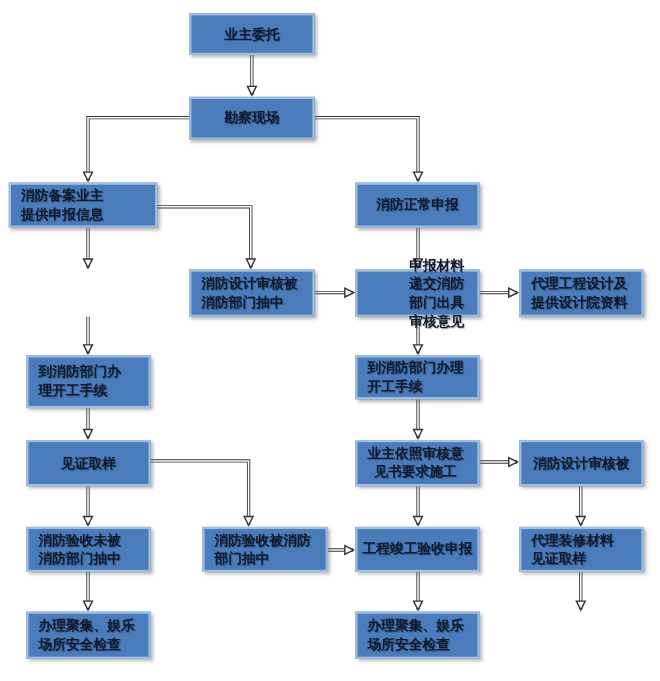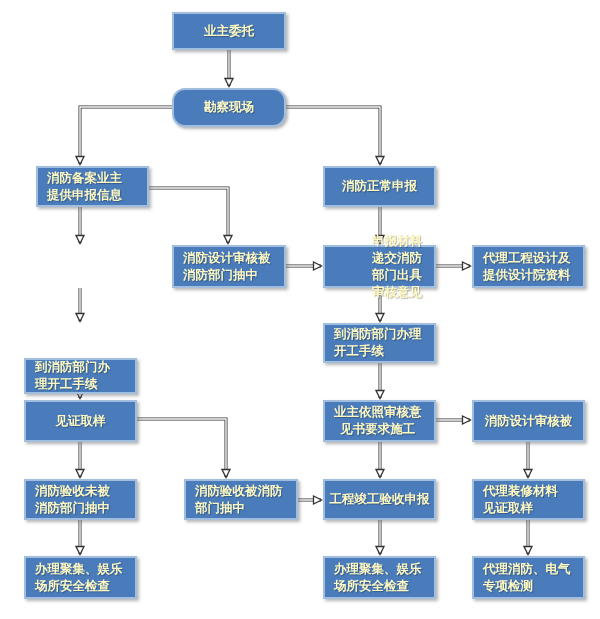--- a/index.html
+++ b/index.html
@@ -7,21 +7,21 @@
     position:relative;width:600px;height:619px;background:#ffffff;
     font-family:"Liberation Sans","DejaVu Sans",sans-serif;overflow:hidden;
   }
   #connector-svg{position:absolute;left:0;top:0;width:600px;height:619px;}
   .edge-outer{fill:none;stroke:#333333;stroke-width:3;}
   .edge-inner{fill:none;stroke:#ffffff;stroke-width:1.4;}
   .node{
     position:absolute;box-sizing:border-box;
     background:#4a7cbb;border:2px solid #a2bedf;
     box-shadow:2px 2px 3px rgba(110,110,110,0.5);
-    color:#fef9c3;font-weight:bold;font-size:12.5px;line-height:17px;
+    color:#0f172a;font-weight:bold;font-size:12.5px;line-height:17px;
     display:flex;align-items:center;justify-content:center;
     text-align:center;white-space:pre-line;
     text-shadow:1px 1px 1px rgba(0,0,0,0.28);
   }
   .node.multiline{justify-content:flex-start;text-align:left;padding-left:9px;}
 </style>
 </head>
 <body>
 
 <div class="canvas">
@@ -71,38 +71,38 @@
       <path d="M286,500 L321,500" class="edge-outer"></path>
       <path d="M286,500 L321,500" class="edge-inner" marker-end="url(#arrowhead)"></path>
       <path d="M380,520 L380,554" class="edge-outer"></path>
       <path d="M380,520 L380,554" class="edge-inner" marker-end="url(#arrowhead)"></path>
       <path d="M528,520 L528,554" class="edge-outer"></path>
       <path d="M528,520 L528,554" class="edge-inner" marker-end="url(#arrowhead)"></path>
     </svg>
 
   <div class="node" style="left:172px;top:12px;width:114px;height:38px;">业主委托</div>
 
-  <div class="node" style="left:172px;top:88px;width:114px;height:39px;border-radius:13px;">勘察现场</div>
+  <div class="node" style="left:172px;top:88px;width:114px;height:39px;">勘察现场</div>
 
-  <div class="node multiline" style="left:36px;top:166px;width:113px;height:41px;">消防备案业主
+  <div class="node multiline" style="left:8px;top:166px;width:135px;height:41px;">消防备案业主
 提供申报信息</div>
 
   <div class="node" style="left:323px;top:166px;width:113px;height:41px;">消防正常申报</div>
 
 
   <div class="node multiline" style="left:172px;top:245px;width:114px;height:43px;">消防设计审核被
 消防部门抽中</div>
 
   <div class="node multiline" style="left:323px;top:245px;width:113px;height:43px;padding-left:47px;">申报材料递交消防
 部门出具审核意见</div>
 
   <div class="node multiline" style="left:472px;top:245px;width:113px;height:43px;">代理工程设计及
 提供设计院资料</div>
 
-  <div class="node multiline" style="left:24px;top:323px;width:113px;height:36px;margin-top:35px;">到消防部门办
+  <div class="node multiline" style="left:24px;top:323px;width:113px;height:48px;">到消防部门办
 理开工手续</div>
 
   <div class="node multiline" style="left:323px;top:323px;width:113px;height:40px;">到消防部门办理
 开工手续</div>
 
   <div class="node" style="left:24px;top:400px;width:113px;height:42px;">见证取样</div>
 
   <div class="node multiline" style="left:323px;top:400px;width:113px;height:42px;text-align:center;">业主依照审核意
 见书要求施工</div>
 
@@ -118,16 +118,14 @@
 
   <div class="node multiline" style="left:472px;top:479px;width:113px;height:41px;">代理装修材料
 见证取样</div>
 
   <div class="node multiline" style="left:24px;top:556px;width:113px;height:43px;">办理聚集、娱乐
 场所安全检查</div>
 
   <div class="node multiline" style="left:323px;top:556px;width:113px;height:43px;">办理聚集、娱乐
 场所安全检查</div>
 
-  <div class="node multiline" style="left:472px;top:556px;width:113px;height:43px;">代理消防、电气
-专项检测</div>
 
 </div>
 
 </body></html>

